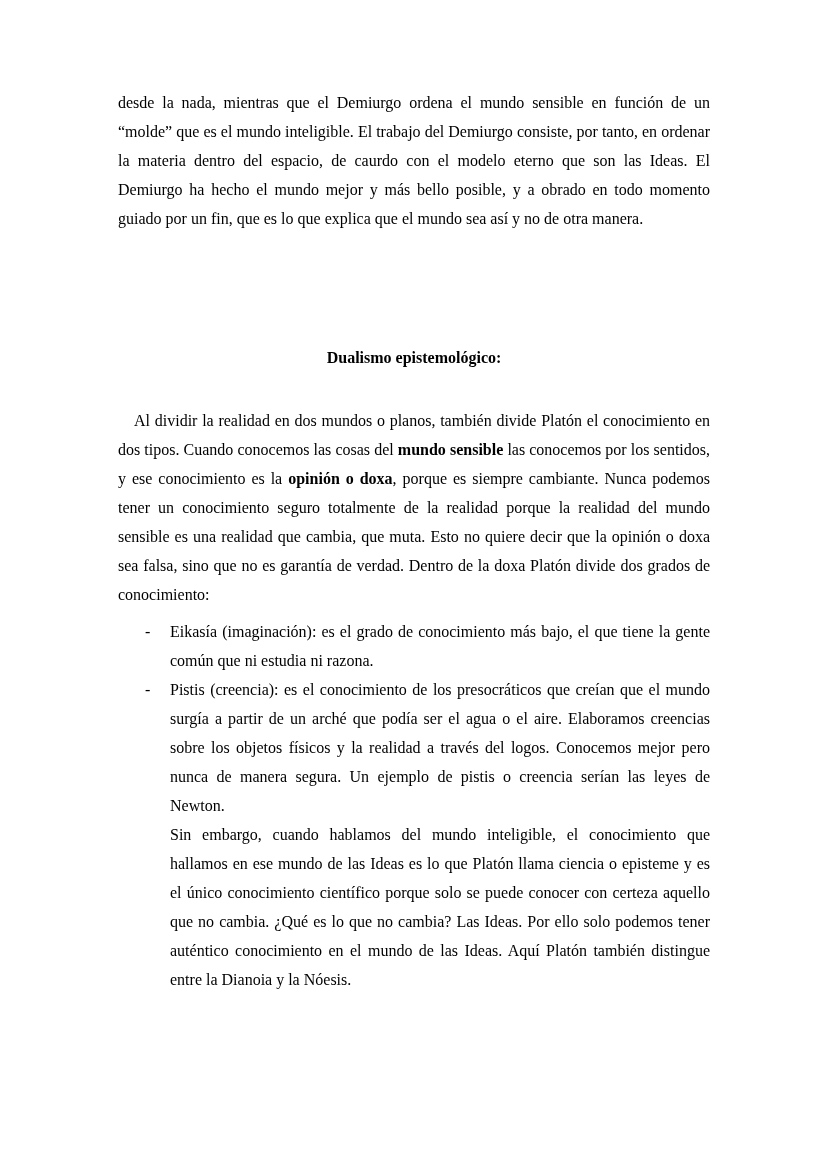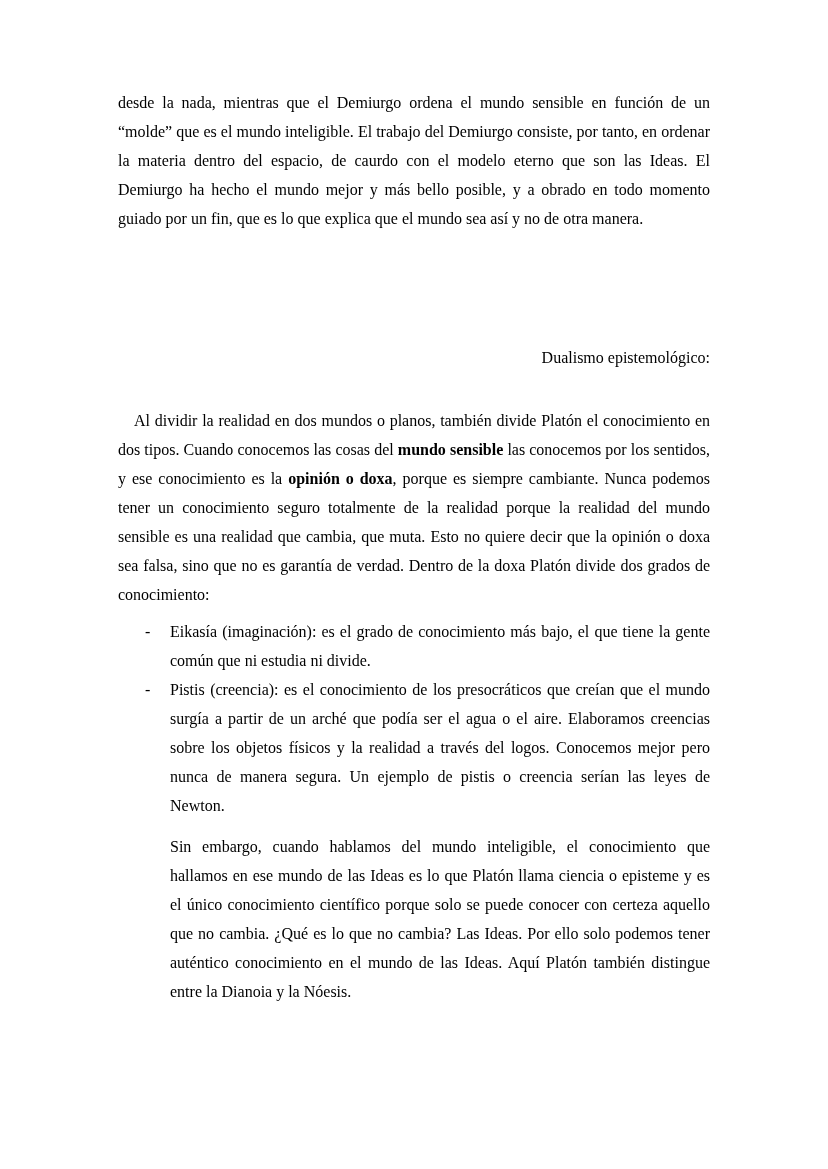--- a/index.html
+++ b/index.html
@@ -21,60 +21,59 @@
   .para, .heading, .list {
     font-size: 16px;
     line-height: 29px;
   }
   .para {
     margin: 0;
     text-align: justify;
   }
   .heading {
     margin: 110px 0 15px 0;
-    font-weight: normal;
-    text-align: right;
+    font-weight: bold;
+    text-align: center;
   }
   .para-indent {
     text-indent: 16px;
     margin-top: 34px;
   }
   .list {
     margin-top: 8px;
   }
   .list-item {
     position: relative;
     padding-left: 52px;
     text-align: justify;
   }
   .marker {
     position: absolute;
     left: 27px;
     top: 0;
   }
   .continuation {
     margin-left: 52px;
-    margin-top: 12px;
   }
 </style>
 </head>
 <body>
 
 <div class="page">
 
   <p class="para">desde la nada, mientras que el Demiurgo ordena el mundo sensible en función de un “molde” que es el mundo inteligible. El trabajo del Demiurgo consiste, por tanto, en ordenar la materia dentro del espacio, de caurdo con el modelo eterno que son las Ideas. El Demiurgo ha hecho el mundo mejor y más bello posible, y a obrado en todo momento guiado por un fin, que es lo que explica que el mundo sea así y no de otra manera.</p>
 
   <p class="heading">Dualismo epistemológico:</p>
 
   <p class="para para-indent"><span>Al dividir la realidad en dos mundos o planos, también divide Platón el conocimiento en dos tipos. Cuando conocemos las cosas del </span><b>mundo sensible</b><span> las conocemos por los sentidos, y ese conocimiento es la </span><b>opinión o doxa</b><span>, porque es siempre cambiante. Nunca podemos tener un conocimiento seguro totalmente de la realidad porque la realidad del mundo sensible es una realidad que cambia, que muta. Esto no quiere decir que la opinión o doxa sea falsa, sino que no es garantía de verdad. Dentro de la doxa Platón divide dos grados de conocimiento:</span></p>
 
   <div class="list">
     <div class="list-item">
       <span class="marker">-</span>
-      <span class="item-text">Eikasía (imaginación): es el grado de conocimiento más bajo, el que tiene la gente común que ni estudia ni divide.</span>
+      <span class="item-text">Eikasía (imaginación): es el grado de conocimiento más bajo, el que tiene la gente común que ni estudia ni razona.</span>
     </div>
     <div class="list-item">
       <span class="marker">-</span>
       <span class="item-text">Pistis (creencia): es el conocimiento de los presocráticos que creían que el mundo surgía a partir de un arché que podía ser el agua o el aire. Elaboramos creencias sobre los objetos físicos y la realidad a través del logos. Conocemos mejor pero nunca de manera segura. Un ejemplo de pistis o creencia serían las leyes de Newton.</span>
     </div>
   </div>
 
   <p class="para continuation">Sin embargo, cuando hablamos del mundo inteligible, el conocimiento que hallamos en ese mundo de las Ideas es lo que Platón llama ciencia o episteme y es el único conocimiento científico porque solo se puede conocer con certeza aquello que no cambia. ¿Qué es lo que no cambia? Las Ideas. Por ello solo podemos tener auténtico conocimiento en el mundo de las Ideas. Aquí Platón también distingue entre la Dianoia y la Nóesis.</p>
 
 </div>

